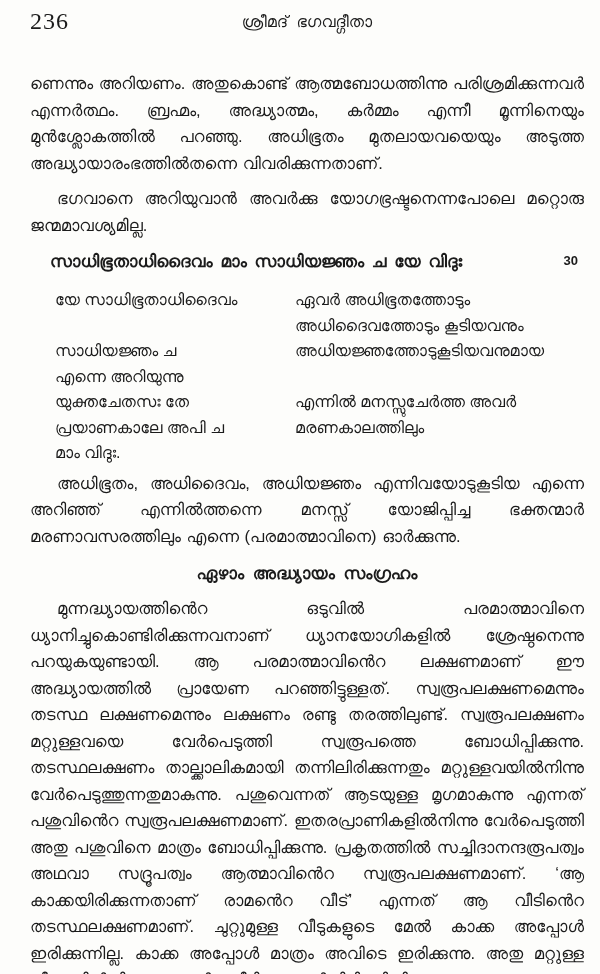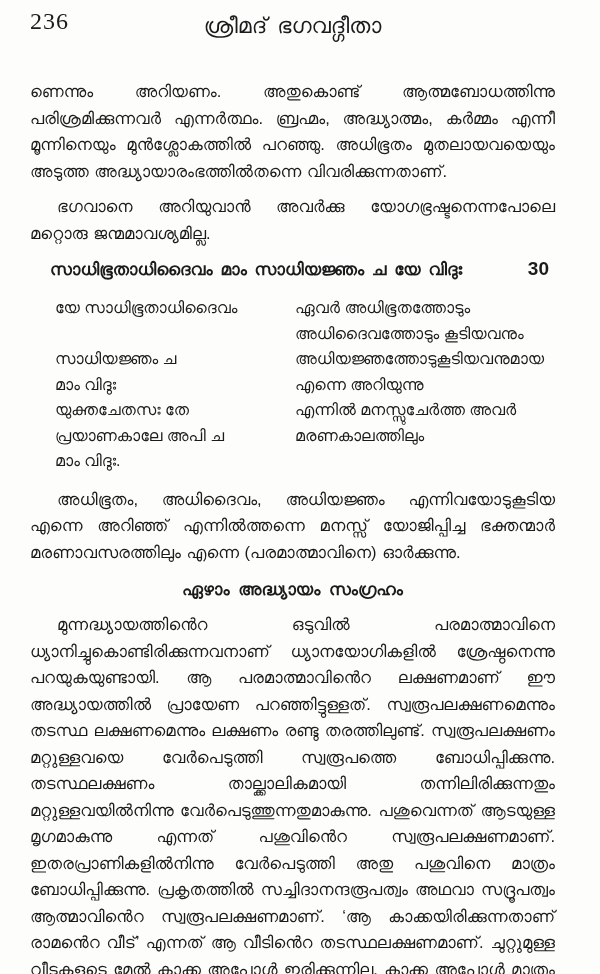--- a/index.html
+++ b/index.html
@@ -9,71 +9,71 @@
   }
   .page {
     position: relative;
     width: 600px;
     height: 974px;
     margin: 0 auto;
     background: #fdfdfb;
     color: #1b1b1b;
     font-family: "Liberation Sans", "DejaVu Sans", sans-serif;
     box-sizing: border-box;
-    padding: 8px 45px 0 30px;
+    padding: 8px 16px 0 30px;
     overflow: hidden;
   }
   .page-header {
     position: relative;
     height: 34px;
   }
   .page-number {
     position: absolute;
     left: 0;
     top: 0;
     font-family: "Liberation Serif", "DejaVu Serif", serif;
     font-size: 24px;
     font-weight: 400;
     letter-spacing: 1px;
   }
   .book-title {
     position: absolute;
     left: 50%;
     top: 5px;
     transform: translateX(-50%);
-    font-size: 22px;
+    font-size: 16px;
     white-space: nowrap;
     word-spacing: 4px;
   }
   p {
     margin: 0;
     font-size: 16.5px;
     line-height: 26.5px;
     text-align: justify;
     word-spacing: 1px;
   }
-  .para-continuation { margin-top: 36px; }
+  .para-continuation { margin-top: 28px; }
   .para-bhagavan    { margin-top: 9px;  text-indent: 27px; }
-  .para-meaning     { margin-top: 12px; text-indent: 27px; }
+  .para-meaning     { margin-top: 4px; text-indent: 27px; }
   .para-summary     { margin-top: 11px; text-indent: 27px; }
   .verse-block {
     position: relative;
     margin: 11px 26px 0 20px;
     font-weight: bold;
     font-size: 17px;
     line-height: 26px;
     word-spacing: 3px;
   }
   .verse-line { display: block; }
   .verse-number {
     position: absolute;
     right: -20px;
     bottom: 1px;
     font-weight: bold;
-    font-size: 19px;
+    font-size: 13px;
   }
   .word-meaning-list {
     margin: 12px 0 0 25px;
     font-size: 16px;
     line-height: 25.5px;
   }
   .wm-row {
     display: grid;
     grid-template-columns: 240px 1fr;
     align-items: start;
@@ -110,21 +110,20 @@
   <div class="word-meaning-list">
     <div class="wm-row">
       <span class="wm-term">യേ സാധിഭൂതാധിദൈവം</span>
       <span class="wm-meaning">ഏവർ അധിഭൂതത്തോടും അധിദൈവത്തോടും കൂടിയവനും</span>
     </div>
     <div class="wm-row">
       <span class="wm-term">സാധിയജ്ഞം ച</span>
       <span class="wm-meaning">അധിയജ്ഞത്തോടുകൂടിയവനുമായ</span>
     </div>
     <div class="wm-row">
-      <span class="wm-term">മാം വിദുഃ</span>
       <span class="wm-meaning">എന്നെ അറിയുന്നു</span>
     </div>
     <div class="wm-row">
       <span class="wm-term">യുക്തചേതസഃ തേ</span>
       <span class="wm-meaning">എന്നിൽ മനസ്സുചേർത്ത അവർ</span>
     </div>
     <div class="wm-row">
       <span class="wm-term">പ്രയാണകാലേ അപി ച</span>
       <span class="wm-meaning">മരണകാലത്തിലും</span>
     </div>

